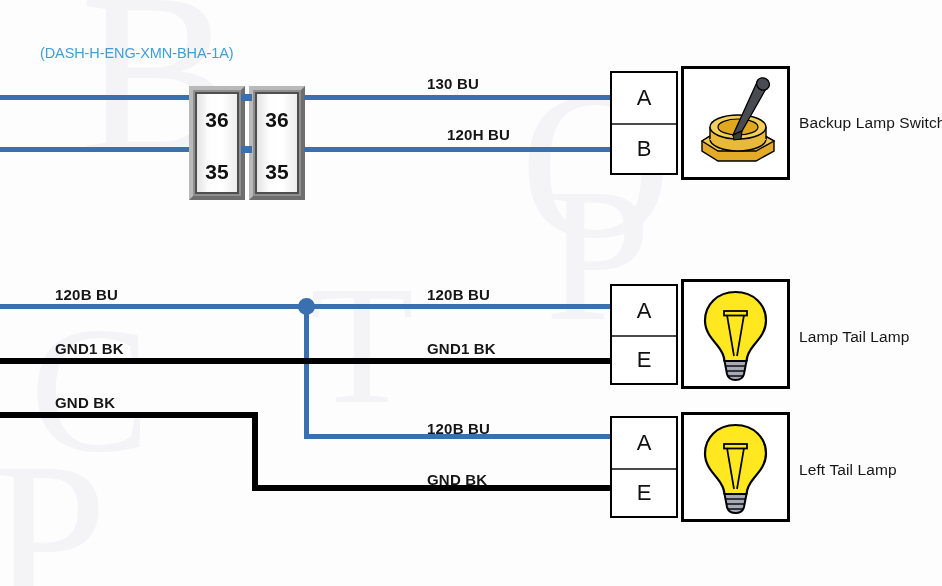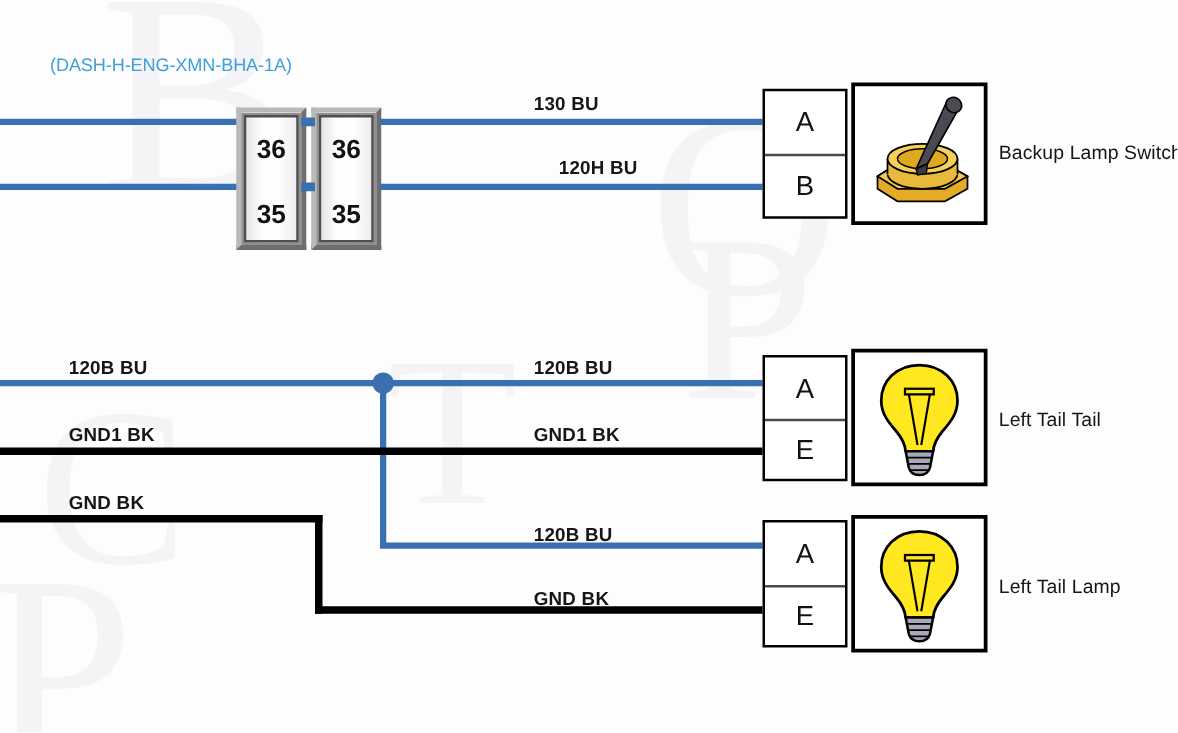--- a/index.html
+++ b/index.html
@@ -252,21 +252,21 @@
 
         <path d="M40.5 79 L62.5 79 L60 92 C59 96 56 98 51.5 98 C47 98 44 96 43 92 Z" fill="#a8a8b8" stroke="#000" stroke-width="2"></path>
 
         <line x1="41" y1="84" x2="62" y2="84" stroke="#000" stroke-width="1.4"></line>
         <line x1="42" y1="89" x2="61" y2="89" stroke="#000" stroke-width="1.4"></line>
         <line x1="44" y1="94" x2="59" y2="94" stroke="#000" stroke-width="1.4"></line>
       </svg>
     </span>
   </div>
 
-  <div class="cname" style="left:799px; top:328px;">Left Tail Tail</div>
+  <div class="cname" style="left:799px; top:328px;">Lamp Tail Lamp</div>
 
   <div class="wire wire-bk wire-h" style="left:0px; top:412px; width:258px;"></div>
   <div class="wire wire-bk wire-v" style="left:252px; top:412px; height:79px;"></div>
   <div class="wire wire-bk wire-h" style="left:252px; top:485px; width:360px;"></div>
 
   <div class="wlabel" style="left:55px; top:394px;">GND BK</div>
   <div class="wlabel" style="left:427px; top:471px;">GND BK</div>
 
   <div class="pinbox" style="left:610px; top:416px; width:68px; height:102px;">
     <div class="pincell" style="height:50px;">A</div>

